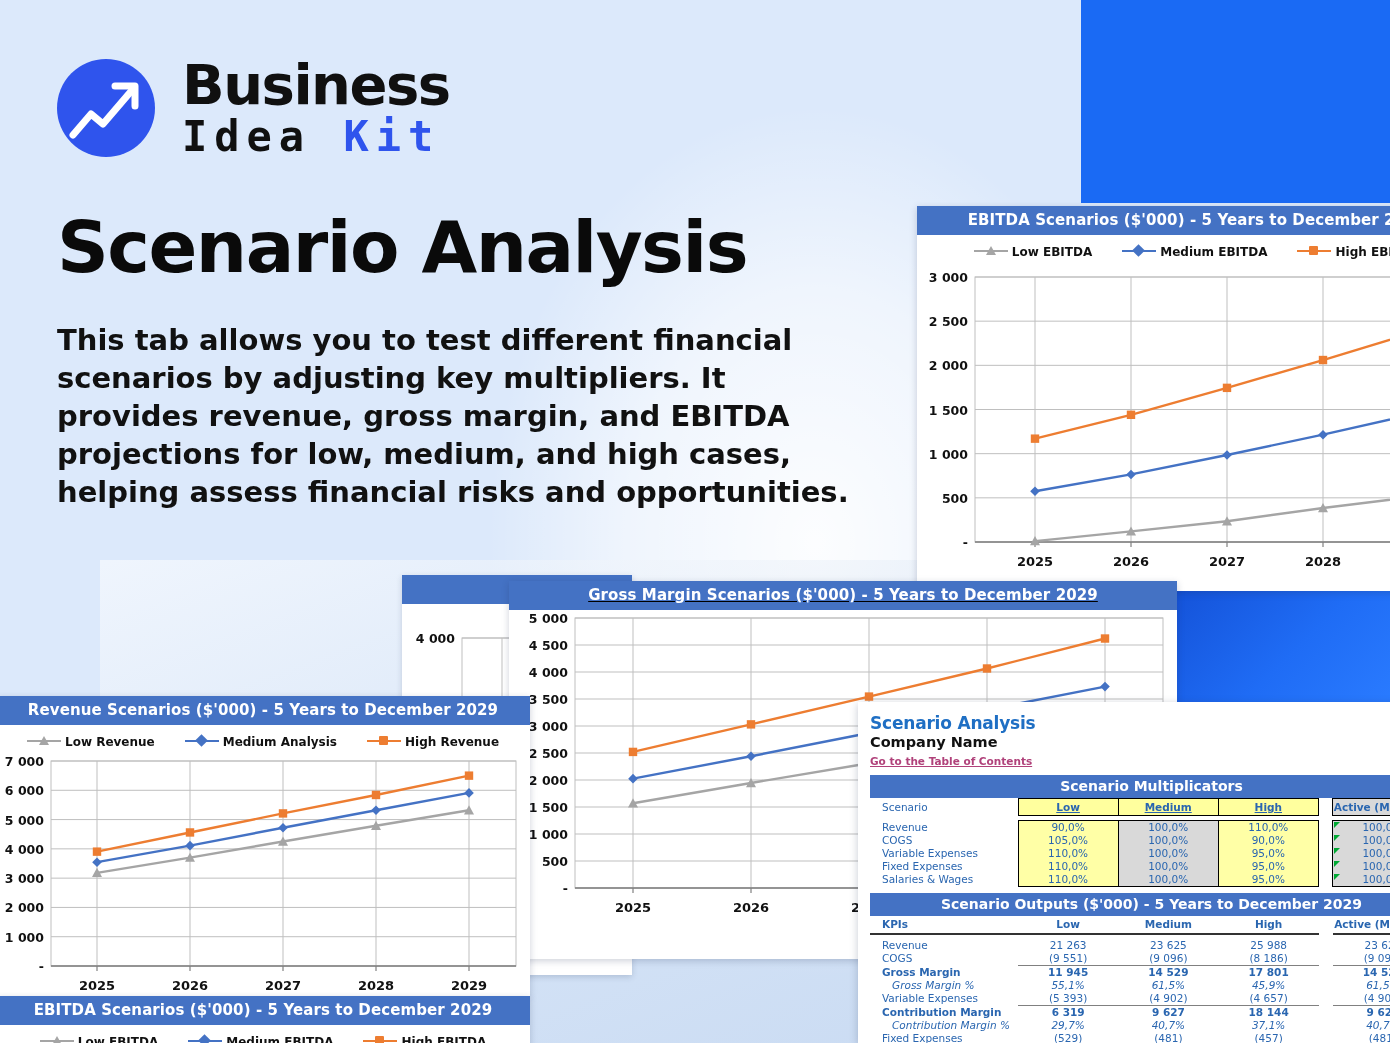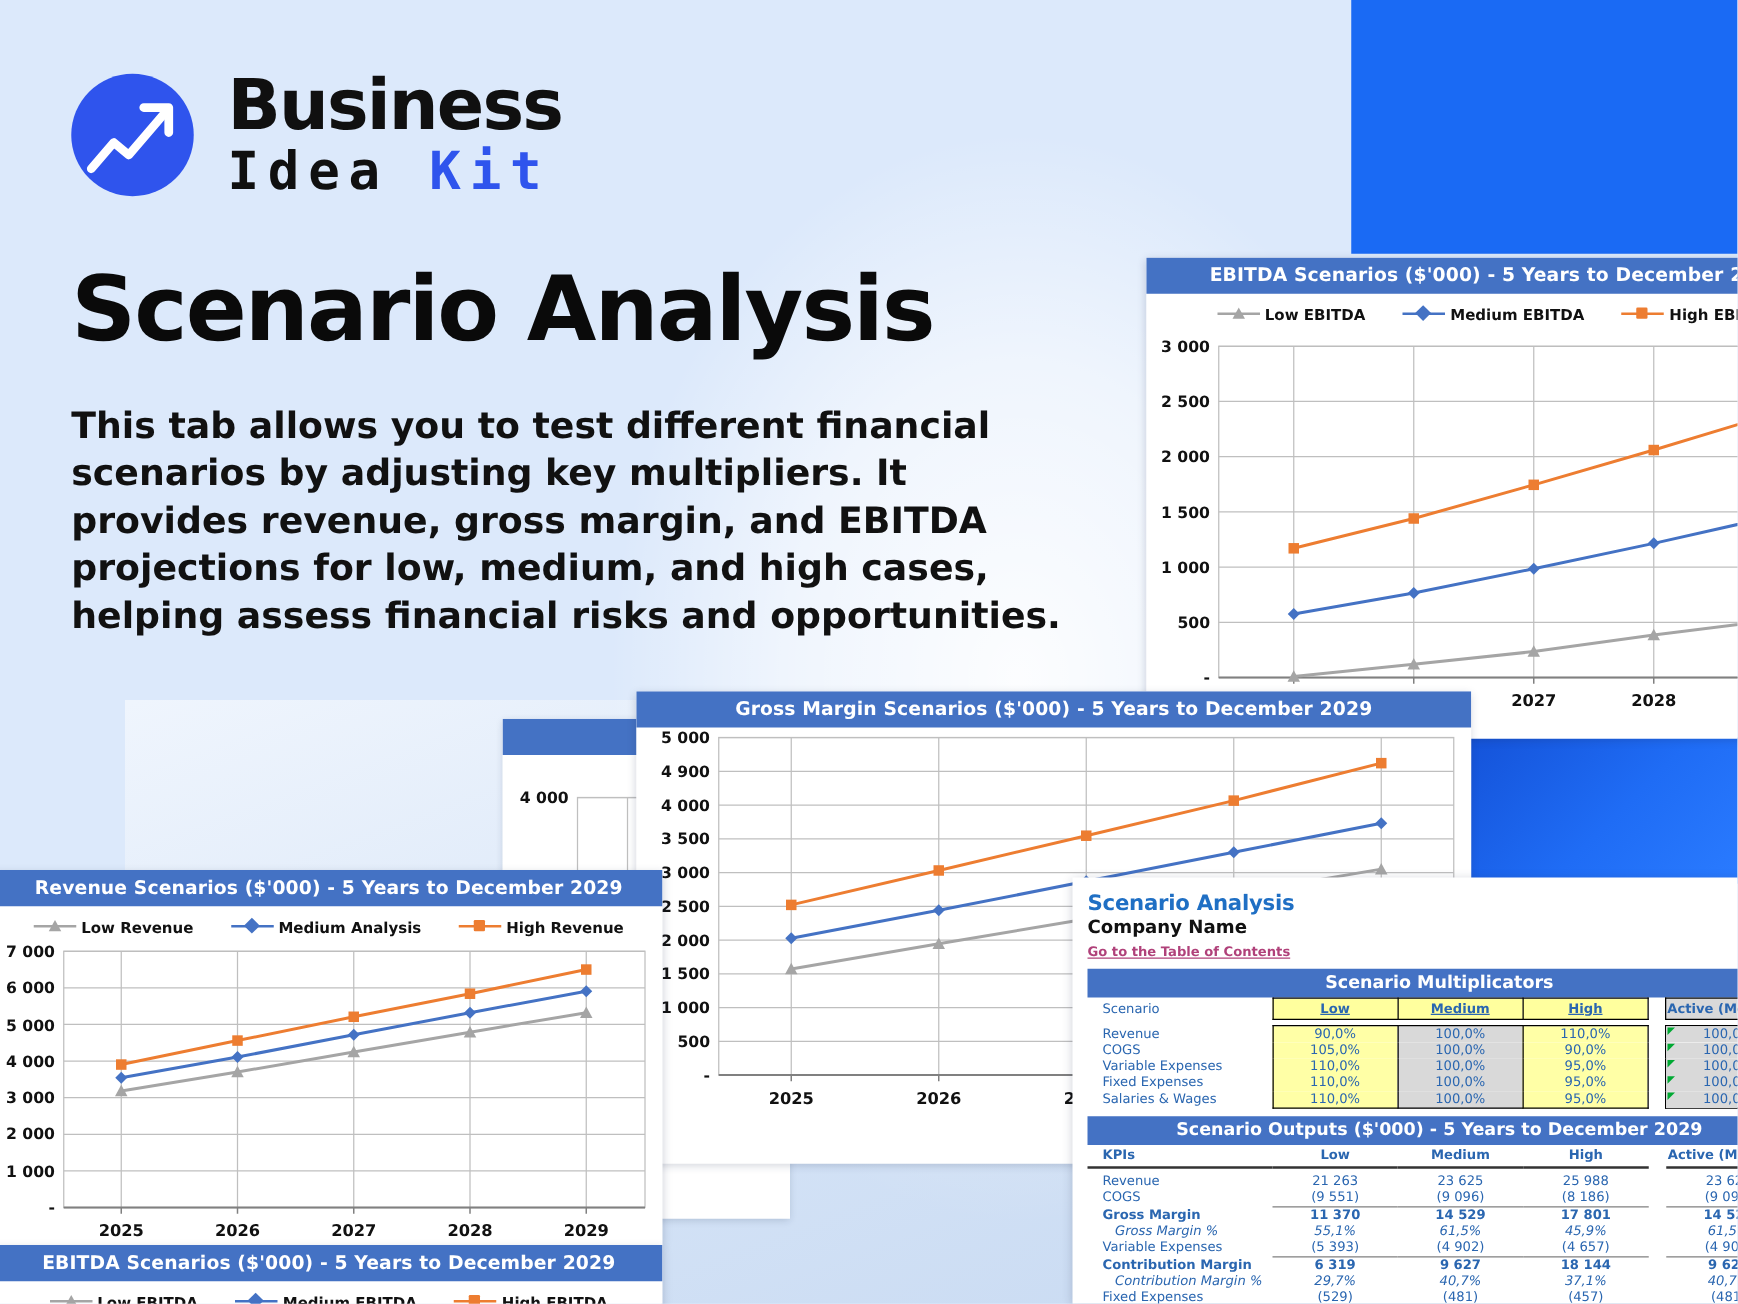--- a/index.html
+++ b/index.html
@@ -285,21 +285,21 @@
         <line x1="334" y1="293" x2="334" y2="298" stroke="#808080" stroke-width="1.2"></line>
         <line x1="412" y1="293" x2="412" y2="298" stroke="#808080" stroke-width="1.2"></line>
       </svg>
       <div class="yt" style="top:293px;width:53px;left:0">-</div>
       <div class="yt" style="top:221.75px;width:53px;left:0">1 000</div>
       <div class="yt" style="top:150.5px;width:53px;left:0">2 000</div>
       <div class="yt" style="top:79.25px;width:53px;left:0">3 000</div>
       <div class="yt" style="top:8px;width:53px;left:0">4 000</div>
     </div>
   </div>
-<div class="chart-card" id="card-gross-margin" style="left: 509px; top: 553px; width: 668px; height: 378px;">
+<div class="chart-card" id="card-gross-margin" style="left: 509px; top: 581px; width: 668px; height: 378px; text-decoration: underline;">
     <div class="chart-title">Gross Margin Scenarios ($'000) - 5 Years to December 2029</div>
     <div class="plot-wrap" style="height:311px">
       <svg class="plot-svg" width="668" height="285" viewBox="0 0 668 285">
         <line x1="66" y1="278" x2="654" y2="278" stroke="#bfbfbf" stroke-width="1"></line>
         <line x1="66" y1="251" x2="654" y2="251" stroke="#bfbfbf" stroke-width="1"></line>
         <line x1="66" y1="224" x2="654" y2="224" stroke="#bfbfbf" stroke-width="1"></line>
         <line x1="66" y1="197" x2="654" y2="197" stroke="#bfbfbf" stroke-width="1"></line>
         <line x1="66" y1="170" x2="654" y2="170" stroke="#bfbfbf" stroke-width="1"></line>
         <line x1="66" y1="143" x2="654" y2="143" stroke="#bfbfbf" stroke-width="1"></line>
         <line x1="66" y1="116" x2="654" y2="116" stroke="#bfbfbf" stroke-width="1"></line>
@@ -340,21 +340,21 @@
       </svg>
       <div class="yt" style="top:278px;width:59px;left:0">-</div>
       <div class="yt" style="top:251px;width:59px;left:0">500</div>
       <div class="yt" style="top:224px;width:59px;left:0">1 000</div>
       <div class="yt" style="top:197px;width:59px;left:0">1 500</div>
       <div class="yt" style="top:170px;width:59px;left:0">2 000</div>
       <div class="yt" style="top:143px;width:59px;left:0">2 500</div>
       <div class="yt" style="top:116px;width:59px;left:0">3 000</div>
       <div class="yt" style="top:89px;width:59px;left:0">3 500</div>
       <div class="yt" style="top:62px;width:59px;left:0">4 000</div>
-      <div class="yt" style="top:35px;width:59px;left:0">4 900</div>
+      <div class="yt" style="top:35px;width:59px;left:0">4 500</div>
       <div class="yt" style="top:8px;width:59px;left:0">5 000</div>
       <div class="xt" style="left:124px;top:290px">2025</div>
       <div class="xt" style="left:242px;top:290px">2026</div>
       <div class="xt" style="left:360px;top:290px">2027</div>
       <div class="xt" style="left:478px;top:290px">2028</div>
       <div class="xt" style="left:596px;top:290px">2029</div>
     </div>
   </div>
 <div class="chart-card" id="card-revenue" style="left: -4px; top: 696px; width: 534px; height: 300px;">
     <div class="chart-title">Revenue Scenarios ($'000) - 5 Years to December 2029</div>
@@ -551,21 +551,21 @@
         <tr>
       <td class="c-label" style="">COGS</td>
       <td class="c-num">(9 551)</td>
       <td class="c-num">(9 096)</td>
       <td class="c-num">(8 186)</td>
       <td class="gap"></td>
       <td class="c-act">(9 096)</td>
     </tr>
         <tr>
       <td class="c-label bold" style="">Gross Margin</td>
-      <td class="c-num bold rule-top">11 370</td>
+      <td class="c-num bold rule-top">11 945</td>
       <td class="c-num bold rule-top">14 529</td>
       <td class="c-num bold rule-top">17 801</td>
       <td class="gap"></td>
       <td class="c-act bold rule-top">14 529</td>
     </tr>
         <tr>
       <td class="c-label ital" style="padding-left:22px!important;">Gross Margin %</td>
       <td class="c-num ital">55,1%</td>
       <td class="c-num ital">61,5%</td>
       <td class="c-num ital">45,9%</td>

